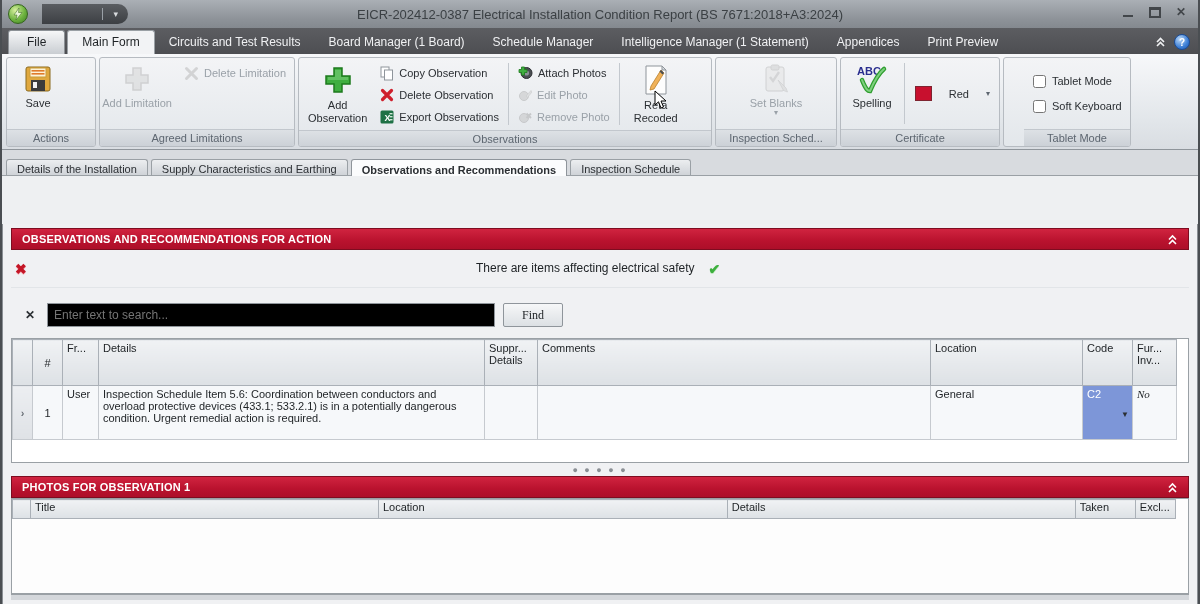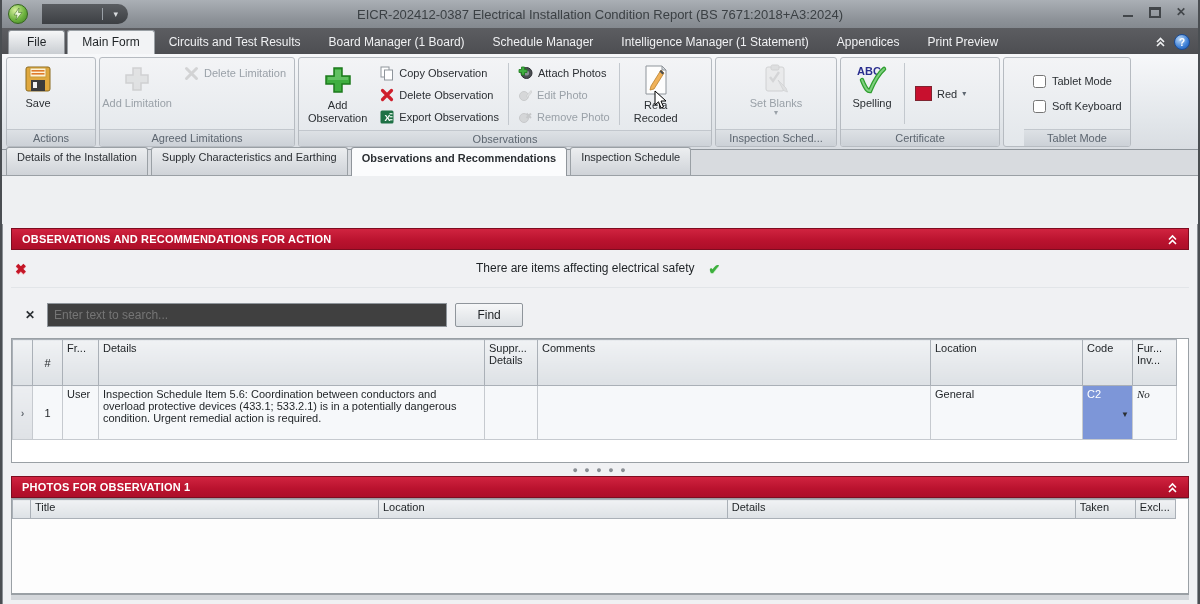--- a/index.html
+++ b/index.html
@@ -34,45 +34,45 @@
   .rgroup-body { flex:1; display:flex; align-items:stretch; padding:2px 3px; gap:2px; }
   .rgroup-caption { height:17px; background:linear-gradient(#dde1e5,#ccd1d7); color:#5d6670; font-size:11px; text-align:center; line-height:16px; border-top:1px solid #c2c7cd; white-space:nowrap; padding:0 4px; }
   .bigbtn { display:flex; flex-direction:column; align-items:center; justify-content:flex-start; padding:4px 6px 2px; min-width:56px; border-radius:3px; cursor:default; }
   .bigbtn .lbl { font-size:11px; color:#2b2f33; text-align:center; line-height:13px; margin-top:3px; white-space:nowrap; }
   .bigbtn.disabled .lbl { color:#9aa1a8; }
   .bigbtn.disabled svg, .smallbtn.disabled svg { opacity:.45; filter:grayscale(1); }
   .smallstack { display:flex; flex-direction:column; justify-content:flex-start; padding-top:2px; }
   .smallbtn { display:flex; align-items:center; gap:5px; font-size:11px; color:#2b2f33; padding:2px 5px; white-space:nowrap; border-radius:2px; cursor:default; height:22px; }
   .smallbtn.disabled { color:#9aa1a8; }
   .vsep { width:1px; background:#c3c8ce; margin:3px 2px; }
-  .swatch-btn { display:flex; align-items:center; gap:5px; font-size:11px; color:#2b2f33; padding:0 6px; }
+  .swatch-btn { display:flex; align-items:center; gap:17px; font-size:11px; color:#2b2f33; padding:0 6px; }
   .swatch { width:17px; height:15px; border:1px solid #7e2430; }
   .cbrow { display:flex; align-items:center; gap:6px; font-size:11px; color:#2b2f33; white-space:nowrap; padding:2px 6px; }
   .cbrow input { width:13px; height:13px; }
   .tiny-arrow { font-size:8px; color:#9aa1a8; line-height:6px; }
 
   
   .doctabs { height:26px; background:#d8dbdf; display:flex; align-items:flex-end; padding:3px 4px 0; gap:3px; border-bottom:1px solid #9aa0a5; flex:none; }
-  .dtab { padding:3px 10px 12px; font-size:11px; color:#2b2f33; background:linear-gradient(#eceef0,#cfd3d8); border:1px solid #9aa0a5; border-bottom:none; border-radius:3px 3px 0 0; white-space:nowrap; cursor:default; }
+  .dtab { padding:3px 10px 0; font-size:11px; color:#2b2f33; background:linear-gradient(#eceef0,#cfd3d8); border:1px solid #9aa0a5; border-bottom:none; border-radius:3px 3px 0 0; white-space:nowrap; cursor:default; }
   .dtab.active { background:#fbfcfd; font-weight:bold; padding-top:4px; margin-bottom:-1px; border-color:#8f959b; }
 
   
   .content { flex:1; background:#f0f1f3; border-left:1px solid #8a8f94; border-right:1px solid #8a8f94; display:flex; flex-direction:column; padding:4px 8px 4px; overflow:hidden;margin-top:48px; }
   .panel-header { height:22px; background:linear-gradient(#d02440,#b9122e 60%,#ad0f29); border:1px solid #7e0c20; color:#fff; font-size:11px; font-weight:bold; display:flex; align-items:center; padding:0 10px; letter-spacing:.2px; flex:none; }
   .panel-header .chevrons { margin-left:auto; }
   .safety-row { height:38px; position:relative; display:flex; align-items:center; font-size:12px; color:#1d2124; border-bottom:1px solid #e2e5e8; flex:none; }
   .safety-left { display:flex; align-items:center; gap:5px; padding-left:4px; }
   .safety-right { position:absolute; left:465px; display:flex; gap:14px; }
   .icon-x { color:#c41626; font-weight:bold; font-size:14px; text-shadow:0 1px 0 #f5b9c0; }
   .icon-check { color:#3daf3d; font-weight:bold; font-size:14px; text-shadow:0 1px 0 #bfe8bf; }
 
   .search-row { margin-top:14px; height:26px; display:flex; align-items:center; gap:8px; flex:none; }
   .clear-x { color:#2b2f33; font-weight:bold; font-size:12px; padding:0 4px 0 14px; cursor:default; }
-  .search-input { width:400px; height:24px; border:1px solid #8f959b; background:#404040; font-family:"Liberation Sans",sans-serif; font-size:12px; padding:0 6px; color:#9aa1a8; }
-  .find-btn { width:68px; height:24px; background:linear-gradient(#f6f7f8,#dce0e4); border:1px solid #8f959b; border-radius:2px; font-family:Liberation Sans, sans-serif; font-size:12px; color:#1d2124; cursor:default;text-align:center; }
+  .search-input { width:448px; height:24px; border:1px solid #8f959b; background:#000000; font-family:"Liberation Sans",sans-serif; font-size:12px; padding:0 6px; color:#9aa1a8; }
+  .find-btn { width:60px; height:24px; background:linear-gradient(#f6f7f8,#dce0e4); border:1px solid #8f959b; border-radius:2px; font-family:Liberation Serif, serif; font-size:12px; color:#1d2124; cursor:default;text-align:center; }
 
   .obs-table-wrap { margin-top:10px; flex:1; background:#fff; border:1px solid #9aa0a5; overflow:hidden; }
   table { border-collapse:collapse; table-layout:fixed; width:1164px; font-size:11px; }
   th, td { border:1px solid #c6cacf; vertical-align:top; text-align:left; padding:2px 4px; font-weight:normal; overflow:hidden; }
   thead th { background:linear-gradient(#f0f2f4,#dde1e5); border-color:#aab0b7; color:#1d2124; }
   .obs-table thead th { height:46px; }
   .obs-table td { height:54px; background:#f6f8fa; color:#1d2124; }
   .col-ind { width:20px; } .col-num { width:30px; } .col-fr { width:36px; } .col-det { width:386px; }
   .col-sup { width:53px; } .col-com { width:393px; } .col-loc { width:152px; } .col-code { width:50px; } .col-fur { width:44px; }
   td.ind-cell { background:linear-gradient(#eceef1,#dfe2e6); text-align:center; color:#6b7178; font-weight:bold; vertical-align:middle; }

